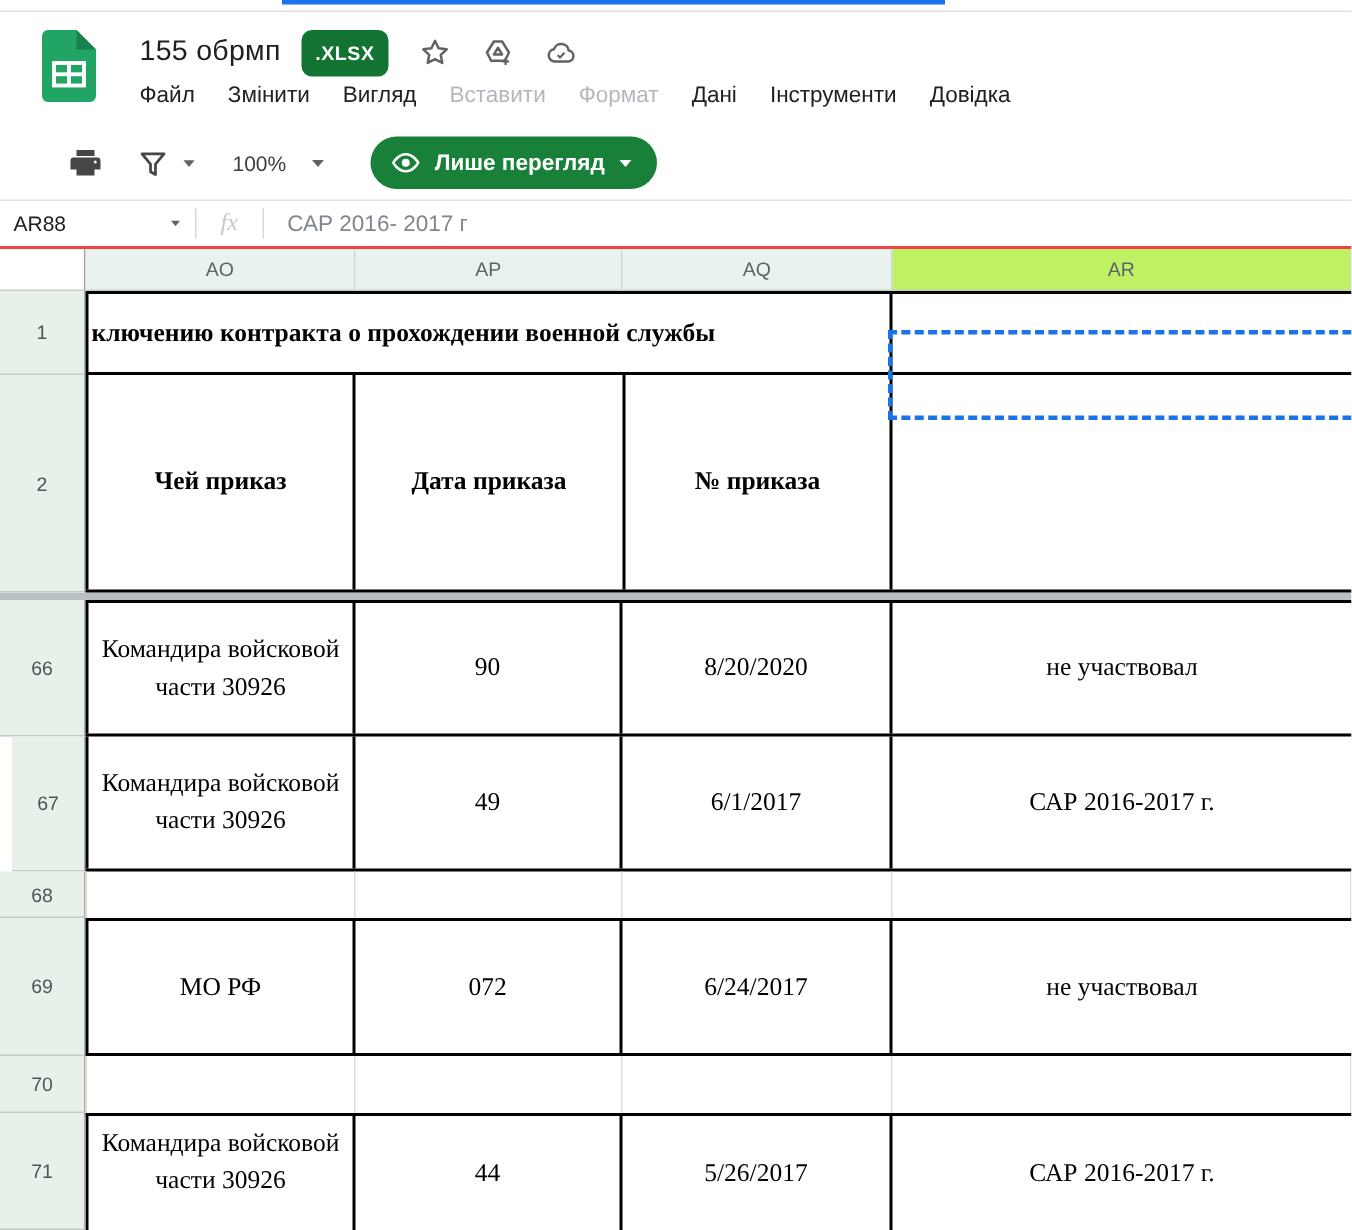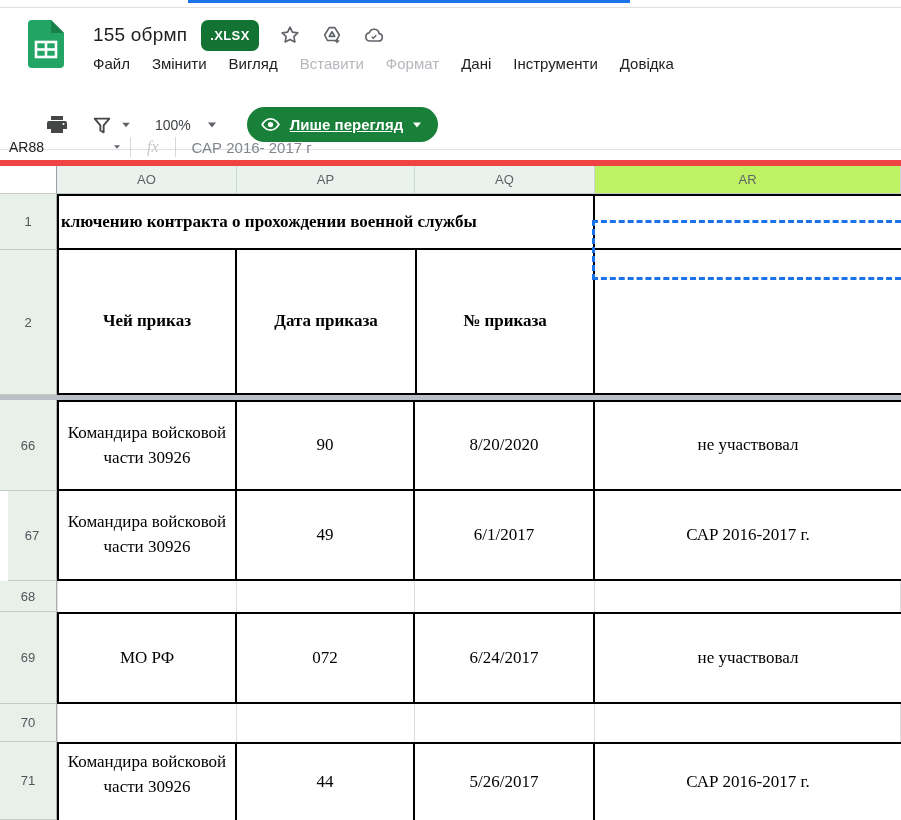--- a/index.html
+++ b/index.html
@@ -17,37 +17,37 @@
   #title-row { left:93px; top:20px; height:30px; display:flex; align-items:center; gap:14px; }
   #doc-title { font-size:19px; color:#1f1f1f; letter-spacing:.2px; }
   #badge { background:#137333; color:#fff; font-weight:bold; font-size:13px;
            padding:8px 9px; border-radius:7px; letter-spacing:.4px; }
   .hdr-ic { width:22px; height:22px; color:#5f6368; margin-left:6px; }
   #menu-row { left:93px; top:55px; display:flex; gap:22px; font-size:15px; color:#202124; }
   .menu-item { cursor:pointer; }
   .menu-item.disabled { color:#b4b8bc; }
 
   
-  #toolbar { left:0; top:100px; width:901px; height:50px; border-bottom:1px solid #dde0e3;
+  #toolbar { left:0; top:84px; width:901px; height:50px; border-bottom:1px solid #dde0e3;
              display:flex; align-items:center; }
   .tb-ic { color:#444746; }
   #print-ic { margin-left:45px; }
   #filter-ic { margin-left:22px; }
   .caret { width:0; height:0; border-left:5px solid transparent; border-right:5px solid transparent;
            border-top:6px solid #5f6368; display:inline-block; }
   #filter-caret { margin-left:8px; }
   #zoom-box { margin-left:24px; font-size:14px; color:#3c4043; }
   #zoom-caret { margin-left:16px; }
   #view-only-btn { margin-left:30px; background:#188038; color:#fff; border:none; height:35px;
                    border-radius:18px; padding:0 16px 0 13px; display:flex; align-items:center; gap:9px;
-                   font-size:15px; font-weight:bold; font-family:inherit; cursor:pointer;text-decoration:underline; }
+                   font-size:15px; font-weight:bold; font-family:inherit; cursor:pointer; }
   #view-only-btn .caret { border-top-color:#fff; border-left-width:5px; border-right-width:5px; }
 
   
-  #formula-bar { left:0; top:134px; width:901px; height:32px; border-bottom:6px solid #ef4444;
+  #formula-bar { left:0; top:134px; width:901px; height:32px; border-bottom:2px solid #ef4444;
                  display:flex; align-items:center; }
   #name-box { width:112px; padding-left:9px; font-size:14px; color:#202124; }
   #name-caret { margin-right:8px; }
   .vsep { width:1px; height:20px; background:#d5d8db; }
   #fx { font-family:"Liberation Serif", serif; font-style:italic; color:#c6c9cc;
         font-size:16px; margin:0 16px 0 16px;text-align:center; }
   #formula-value { margin-left:16px; font-size:15px; color:#80868b; }
 
   
   #grid { left:0; top:166px; width:773px; height:654px; }

